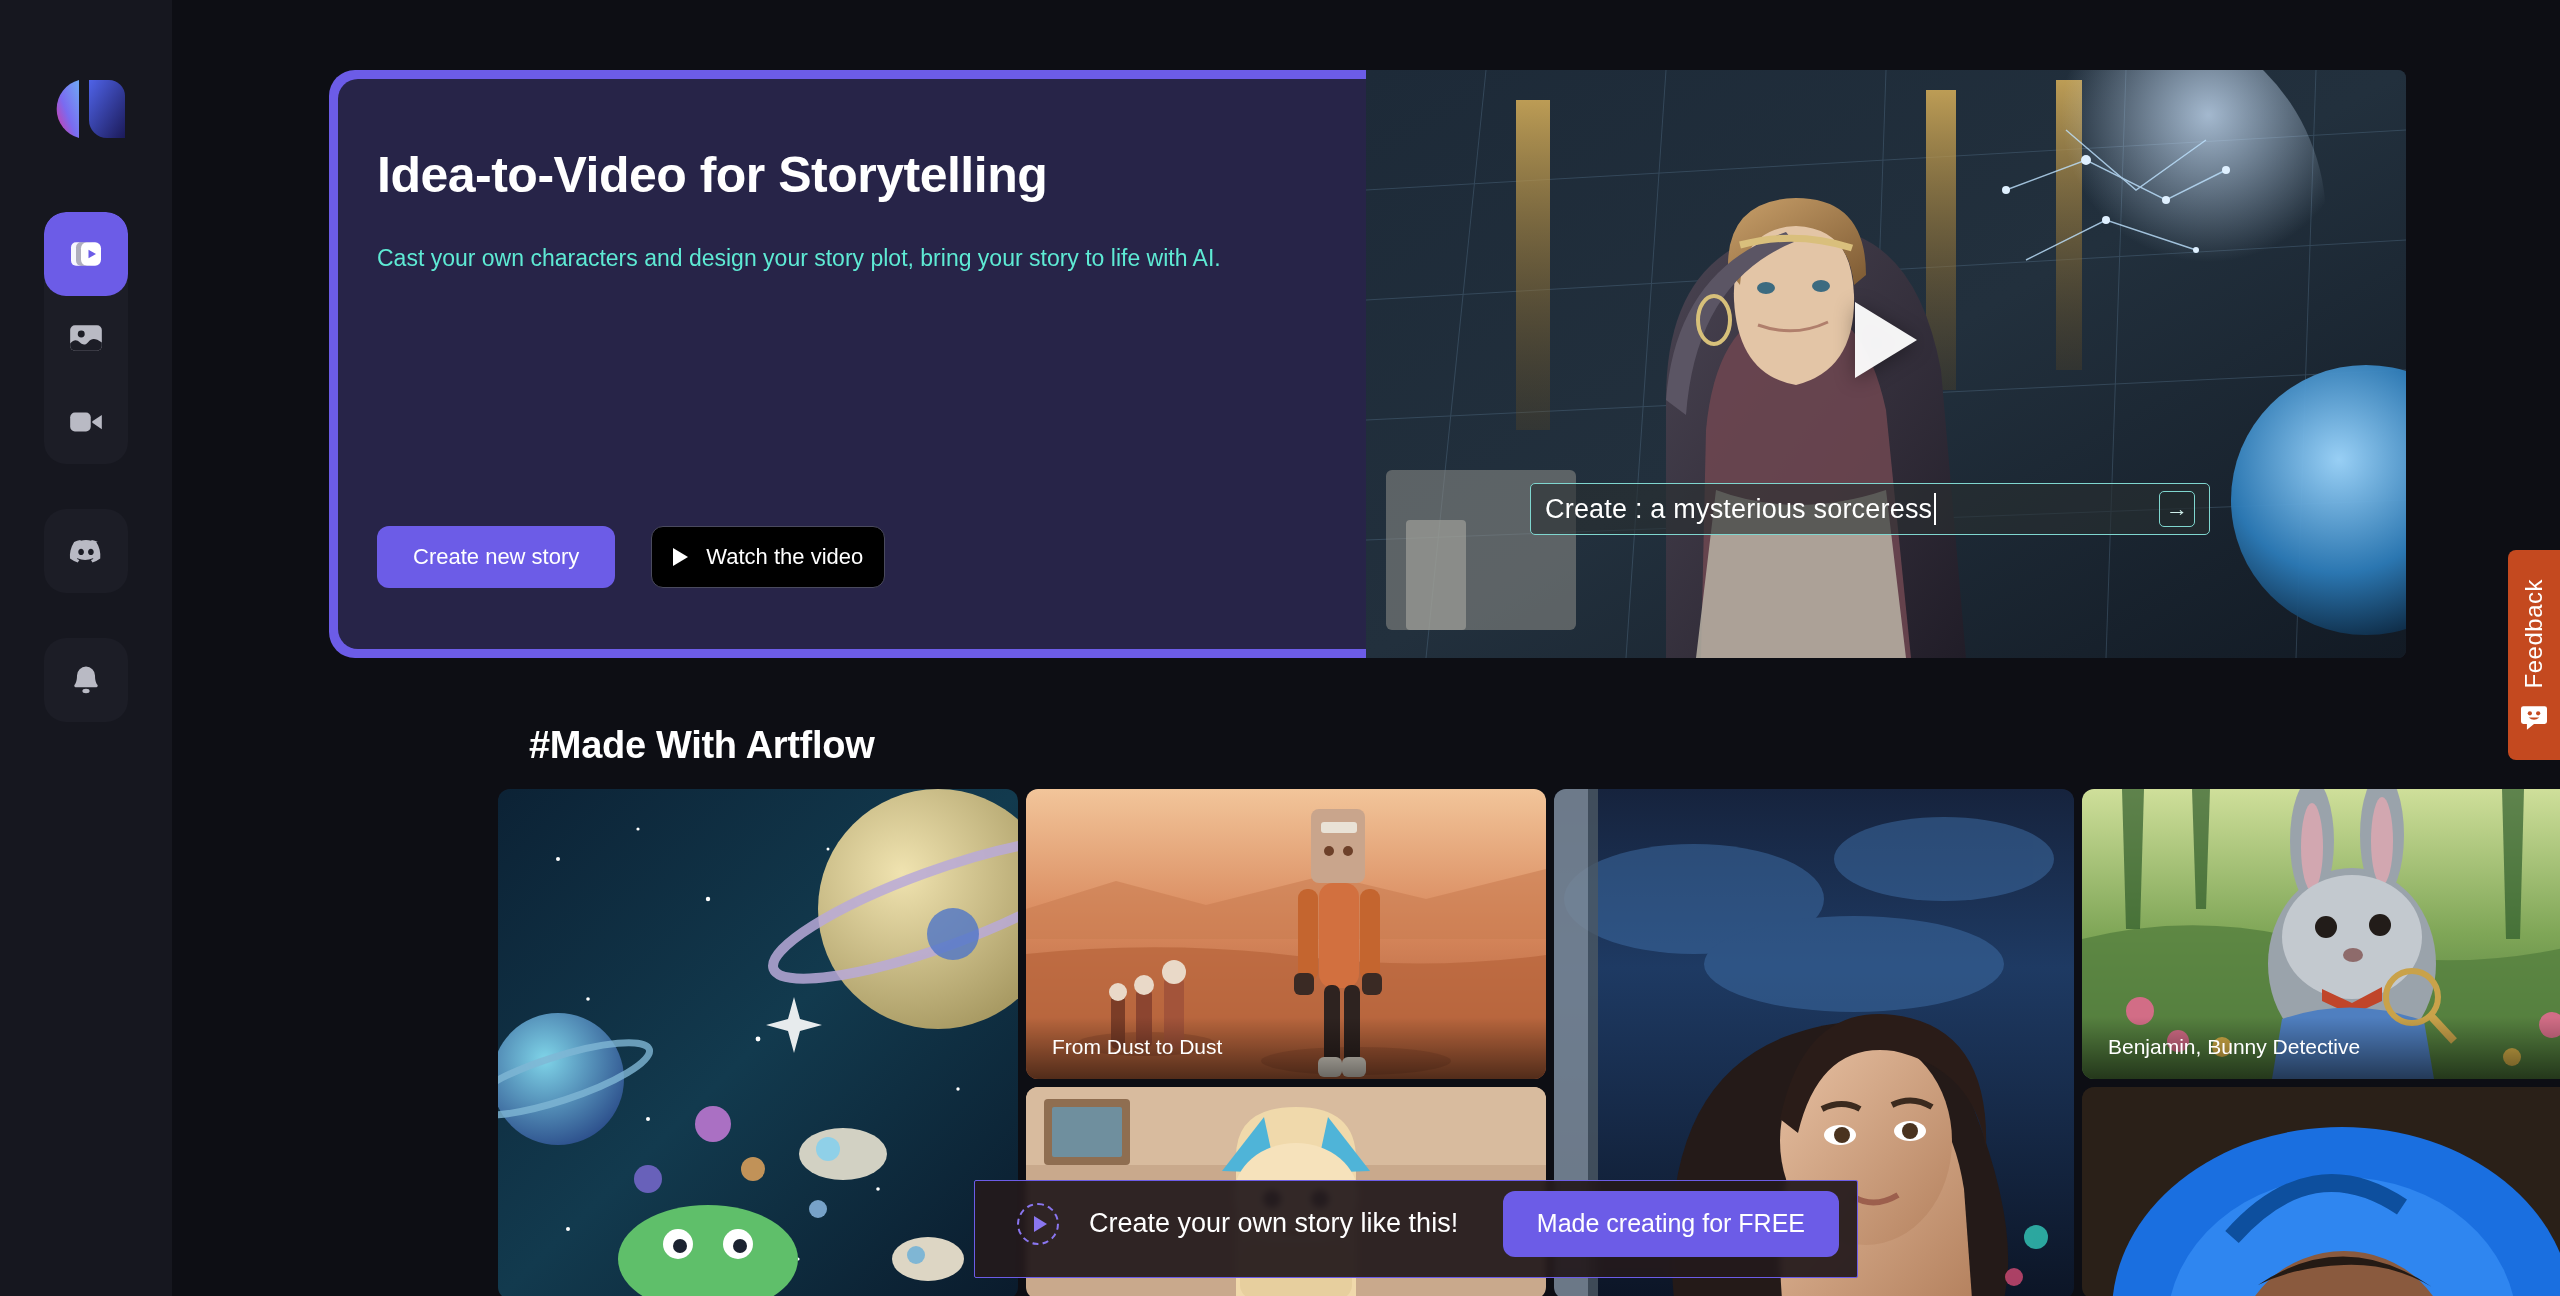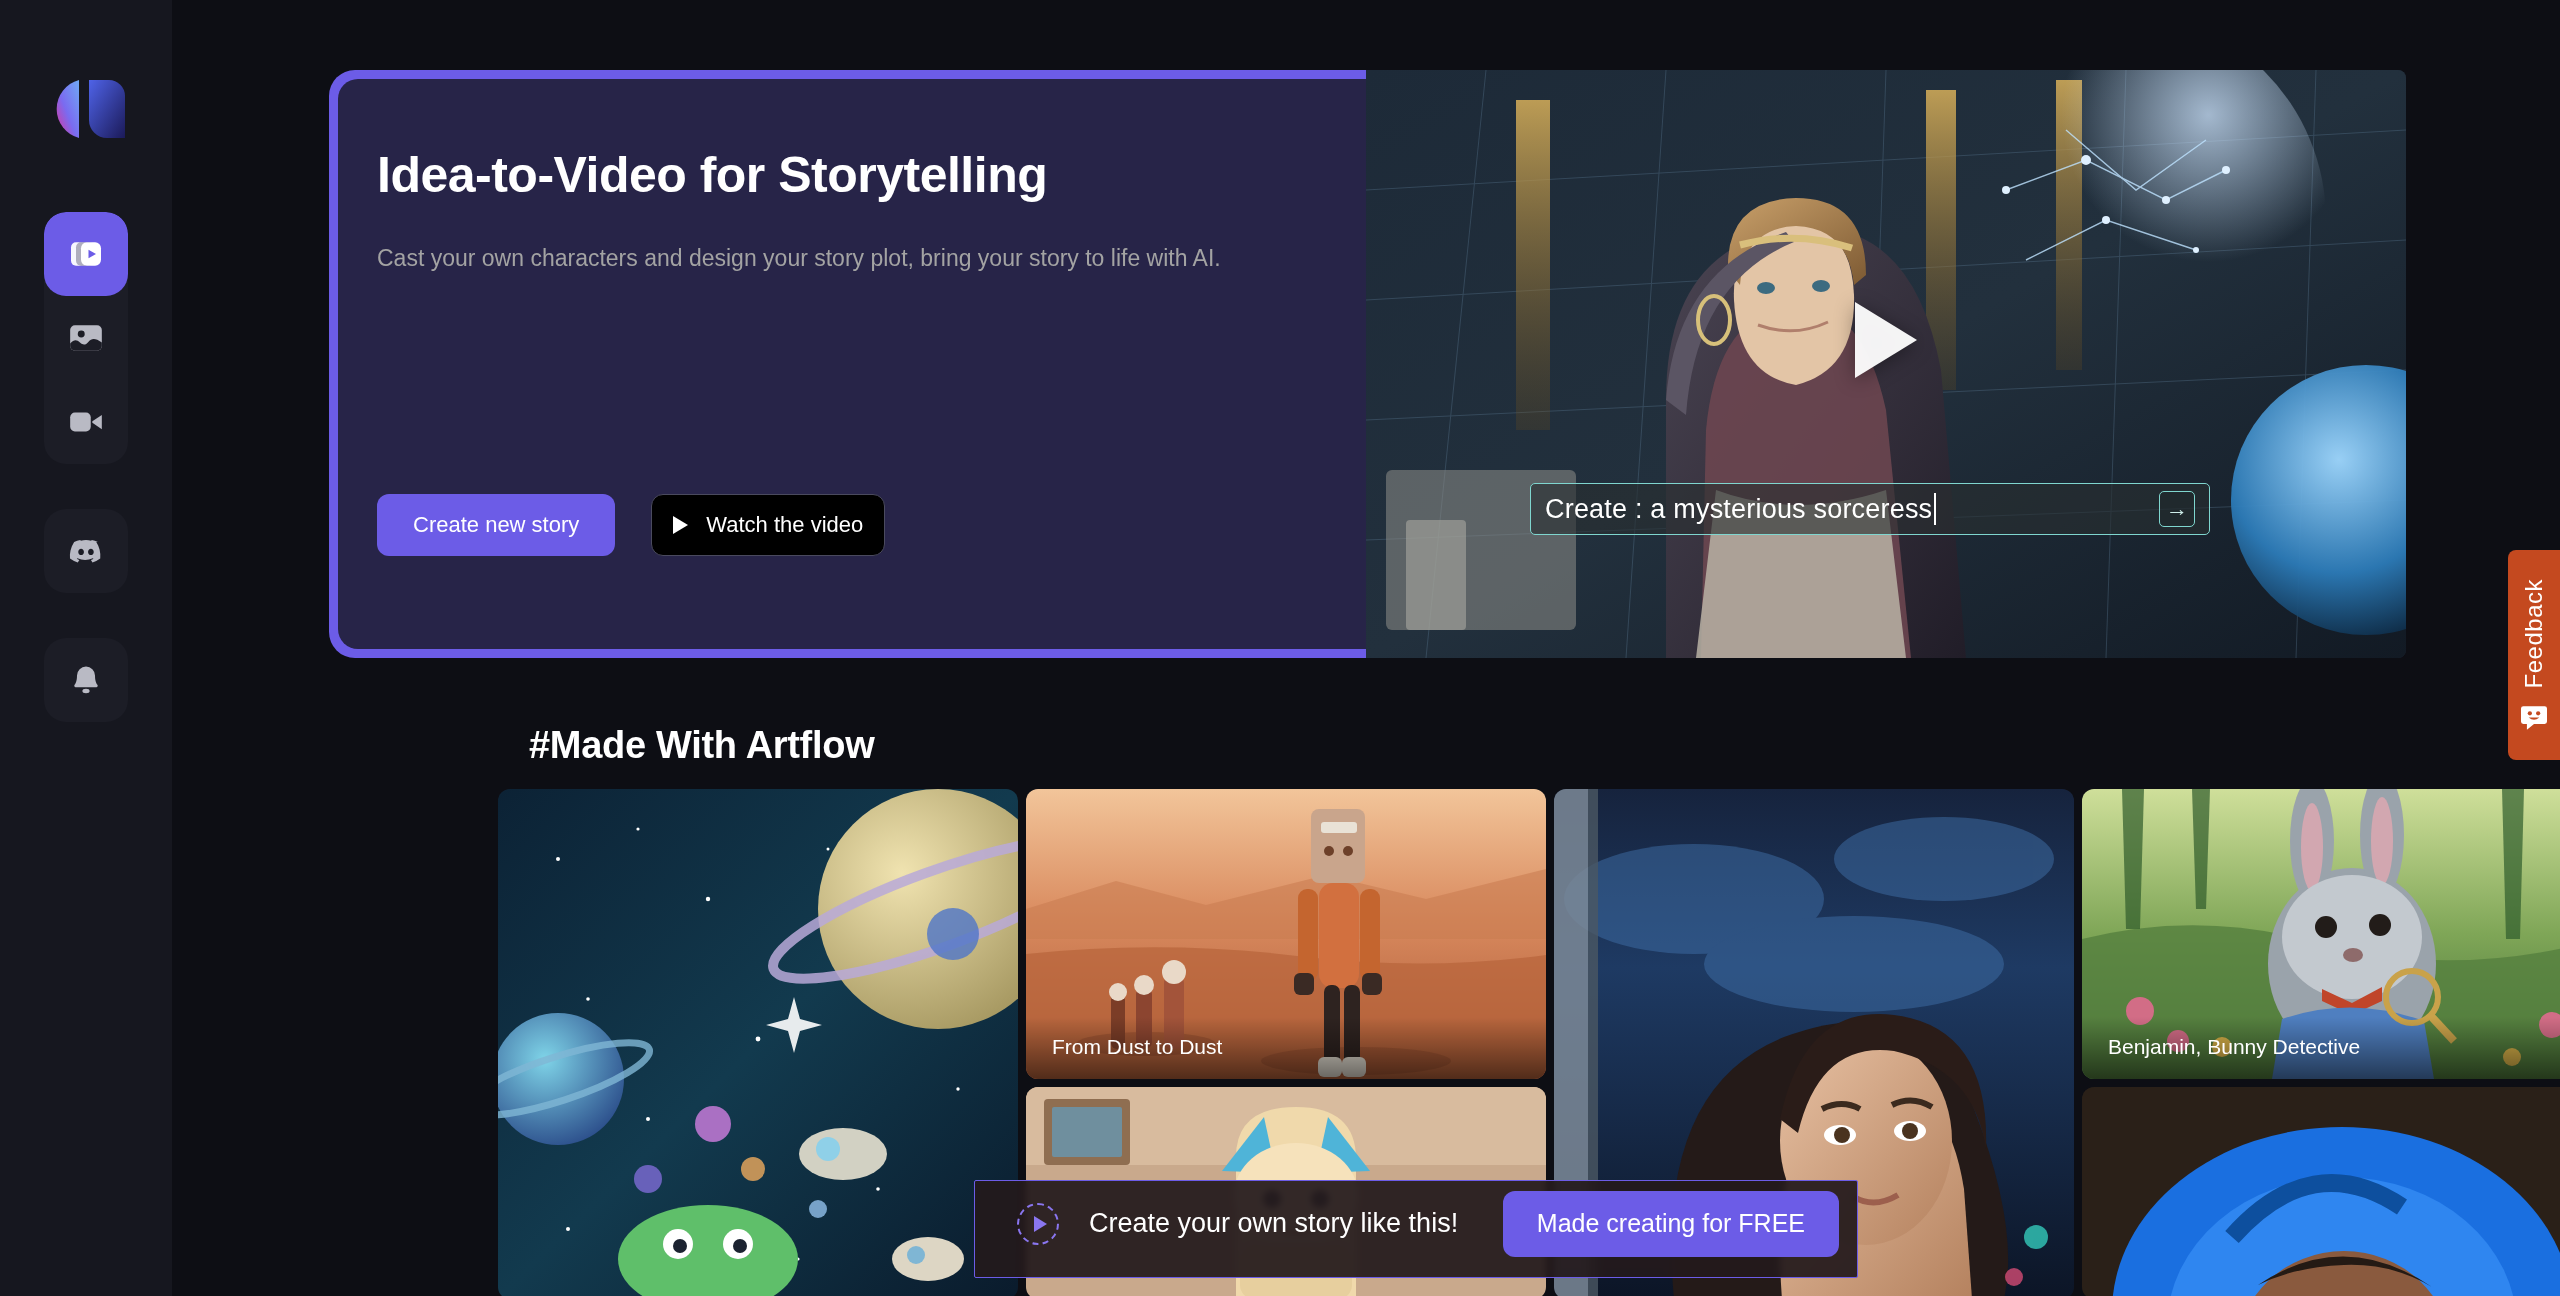--- a/index.html
+++ b/index.html
@@ -65,25 +65,25 @@
     border-radius: 20px 0 0 20px;
     padding: 68px 0 0 39px;
     position: relative;
   }
   .hero-title {
     font-size: 50px; font-weight: 700; color: #ffffff;
     letter-spacing: -0.5px; line-height: 1.15;
   }
   .hero-sub {
     margin-top: 36px;
-    font-size: 23px; color: #a3a3a3; line-height: 1.55;
+    font-size: 23px; color: #5eead4; line-height: 1.55;
     max-width: 945px; font-weight: 400;
   }
   .hero-btns {
-    position: absolute; left: 39px; bottom: 93px;
+    position: absolute; left: 39px; bottom: 61px;
     display: flex; align-items: center; gap: 36px;
   }
   .btn-primary {
     background: #6c5ce7; color: #fff;
     font-size: 22px; font-weight: 500;
     padding: 0 36px; height: 62px;
     border-radius: 12px; border: none; cursor: pointer;
     display: flex; align-items: center;
     font-family: inherit;
   }

